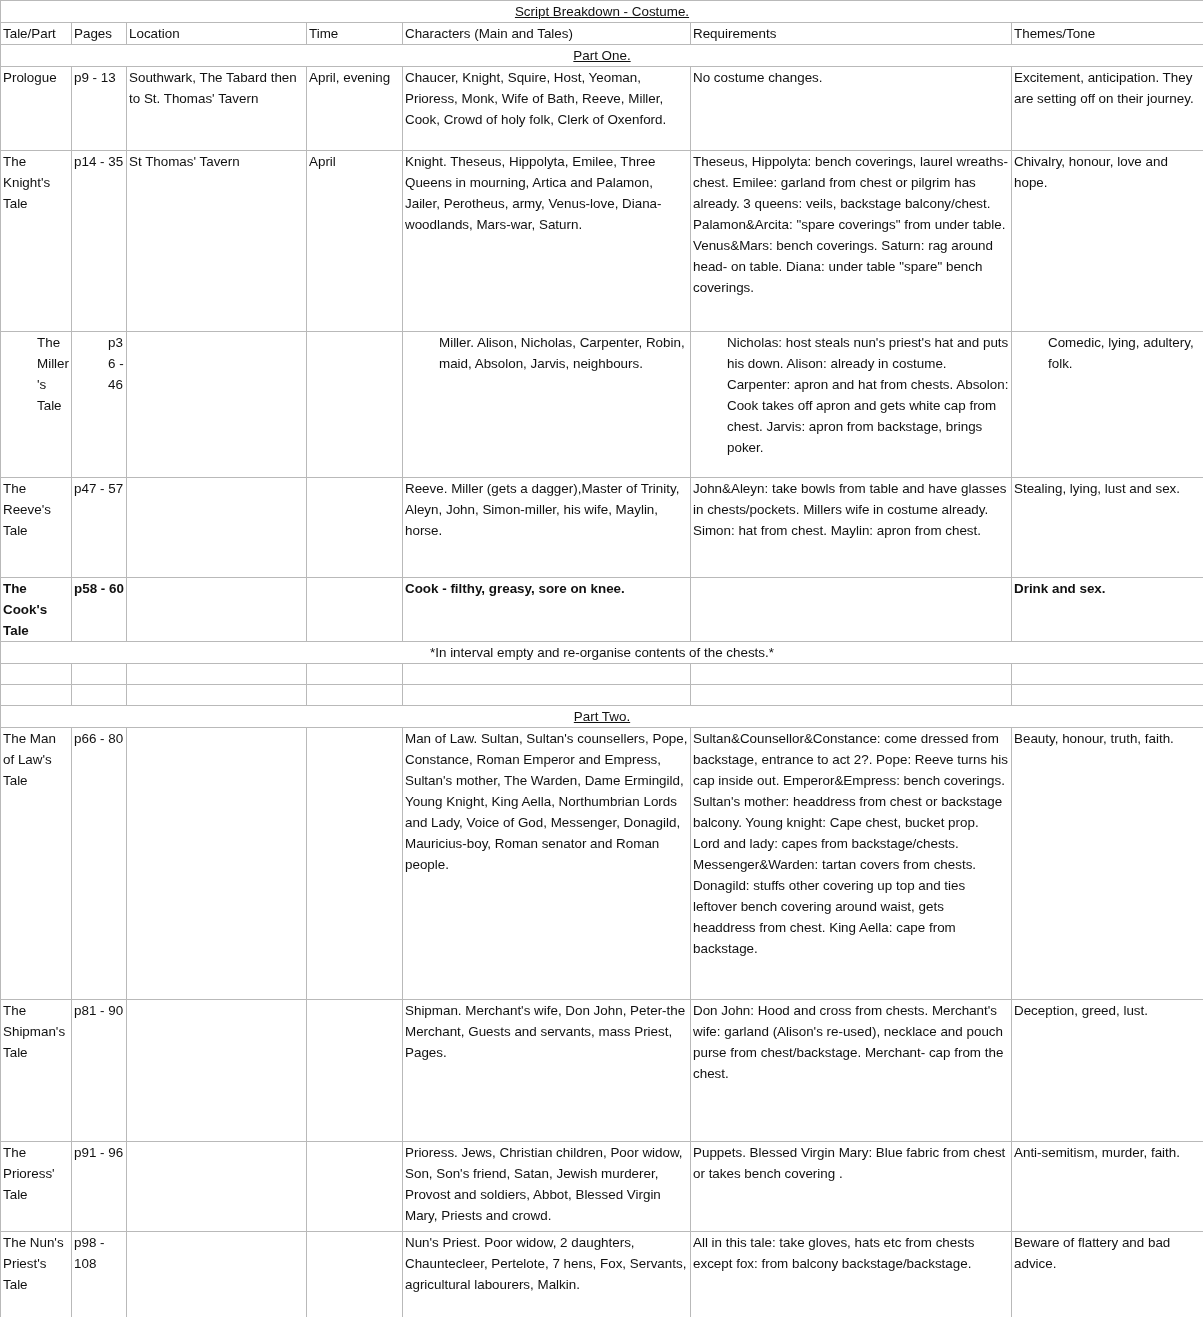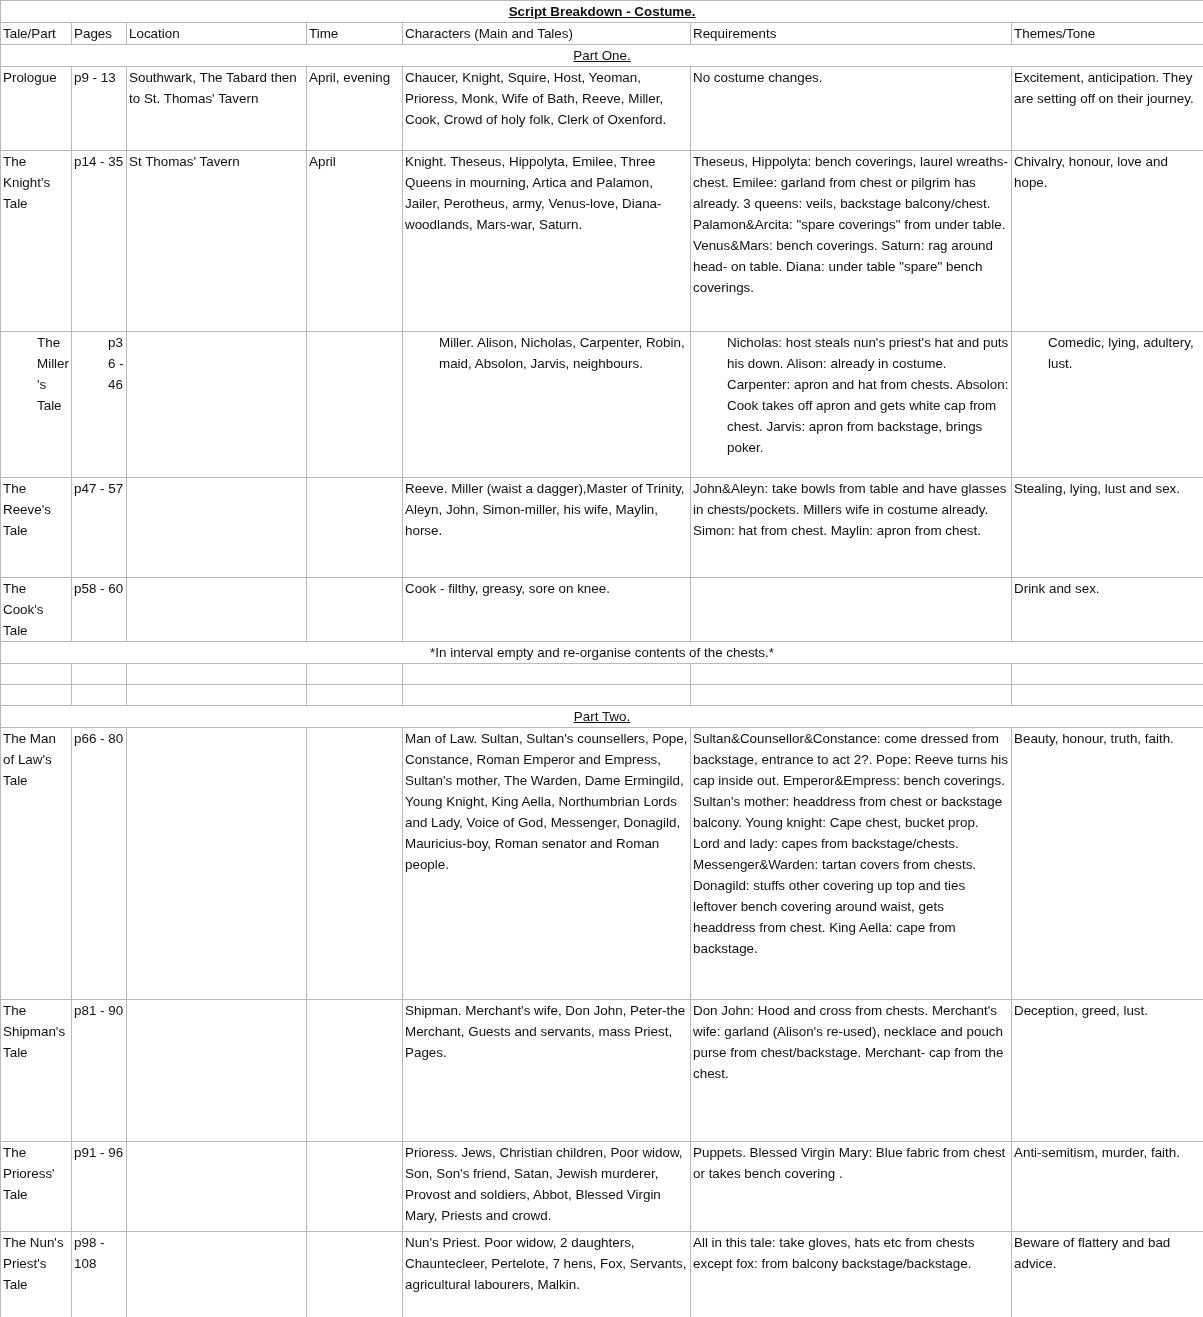--- a/index.html
+++ b/index.html
@@ -28,31 +28,31 @@
       overflow: hidden;
       word-wrap: break-word;
     }
     .center {
       text-align: center;
     }
     .u {
       text-decoration: underline;
     }
     .bold {
-      font-weight: bold;
+      font-weight: normal;
     }
     tr.r-title td { height: 21px; }
     tr.r-header td { height: 20px; }
     tr.r-part td { height: 20px; margin-left: 8px; }
     tr.r-blank td { height: 20px; }
     tr.r-prologue td { height: 83px; margin-left: 48px; }
     tr.r-knight td { height: 180px; }
     tr.r-miller td { height: 145px; padding-left: 36px; }
     tr.r-reeve td { height: 99px; }
-    tr.r-cook td { height: 62px; }
+    tr.r-cook td { height: 62px; font-weight: bold; }
     tr.r-law td { height: 271px; }
     tr.r-shipman td { height: 141px; margin-left: 28px; }
     tr.r-prioress td { height: 89px; }
     tr.r-nun td { height: 89px; }
   </style>
 </head>
 <body>
 
 <table class="sheet">
   <colgroup>
@@ -107,29 +107,29 @@
       <td>Chivalry, honour, love and hope.</td>
     </tr>
 
     <tr class="r-miller">
       <td>The Miller's Tale</td>
       <td>p36 - 46</td>
       <td></td>
       <td></td>
       <td>Miller. Alison, Nicholas, Carpenter, Robin, maid, Absolon, Jarvis, neighbours.</td>
       <td>Nicholas: host steals nun's priest's hat and puts his down. Alison: already in costume. Carpenter: apron and hat from chests. Absolon: Cook takes off apron and gets white cap from chest. Jarvis: apron from backstage, brings poker.</td>
-      <td>Comedic, lying, adultery, lust.</td>
+      <td>Comedic, lying, adultery, folk.</td>
     </tr>
 
     <tr class="r-reeve">
       <td>The Reeve's Tale</td>
       <td>p47 - 57</td>
       <td></td>
       <td></td>
-      <td>Reeve. Miller (waist a dagger),Master of Trinity, Aleyn, John, Simon-miller, his wife, Maylin, horse.</td>
+      <td>Reeve. Miller (gets a dagger),Master of Trinity, Aleyn, John, Simon-miller, his wife, Maylin, horse.</td>
       <td>John&amp;Aleyn: take bowls from table and have glasses in chests/pockets. Millers wife in costume already. Simon: hat from chest. Maylin: apron from chest.</td>
       <td>Stealing, lying, lust and sex.</td>
     </tr>
 
     <tr class="r-cook">
       <td>The Cook's Tale</td>
       <td>p58 - 60</td>
       <td></td>
       <td></td>
       <td>Cook - filthy, greasy, sore on knee.</td>

